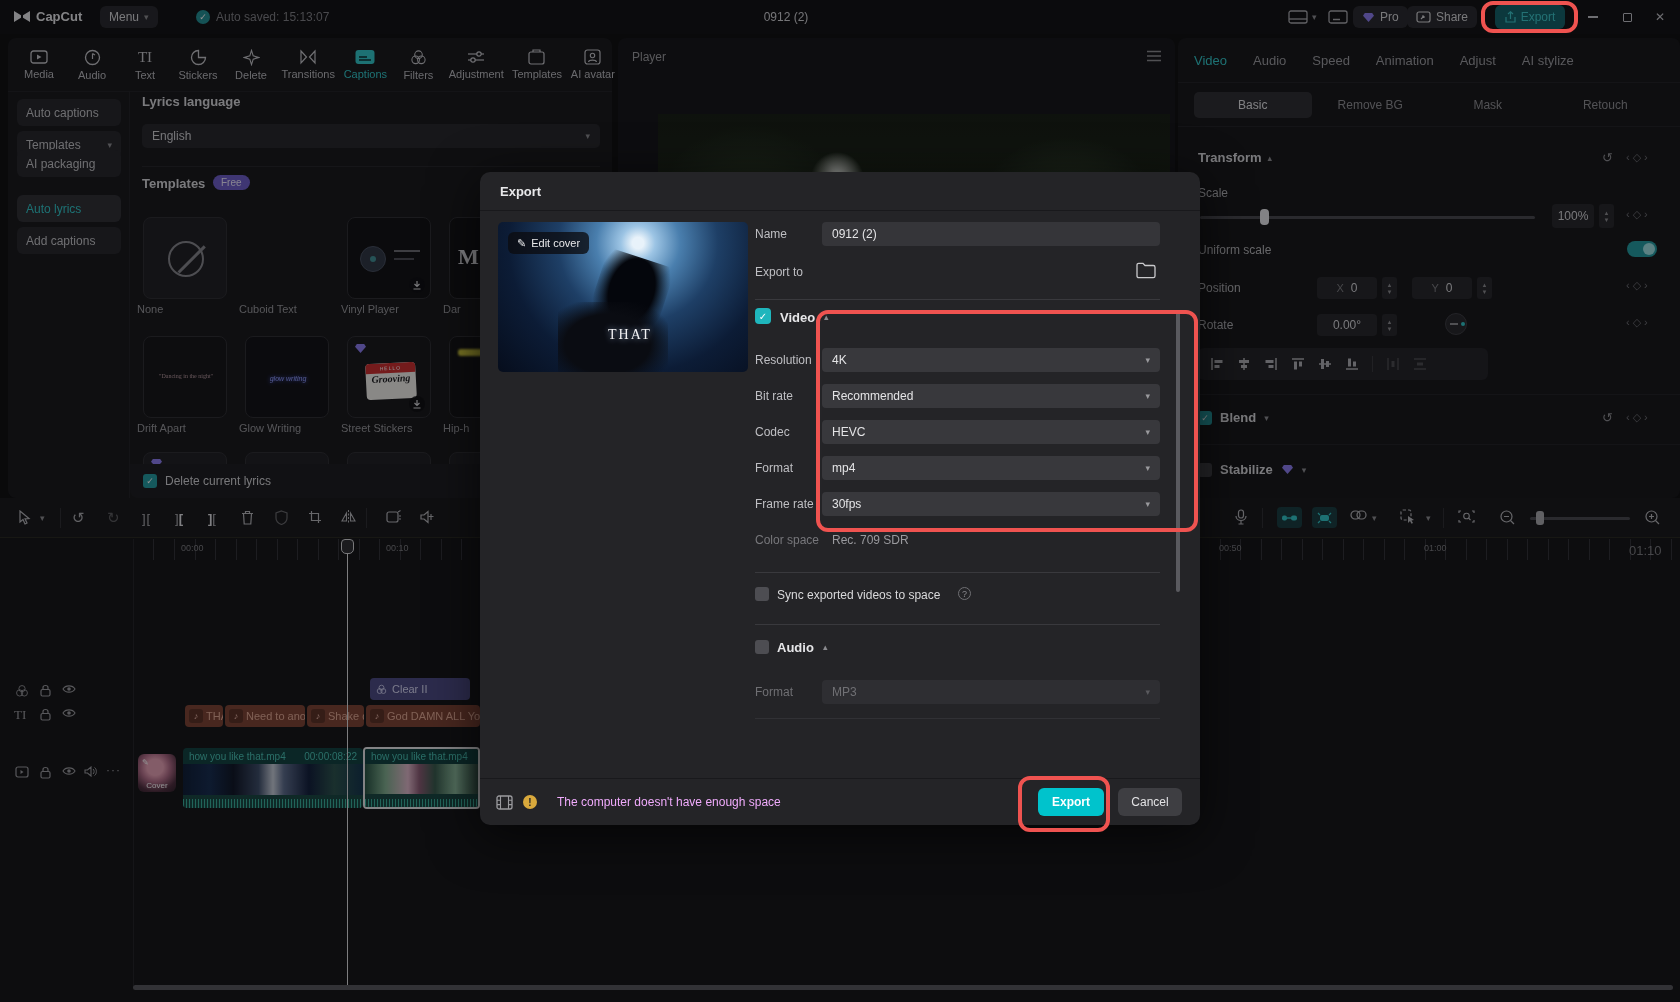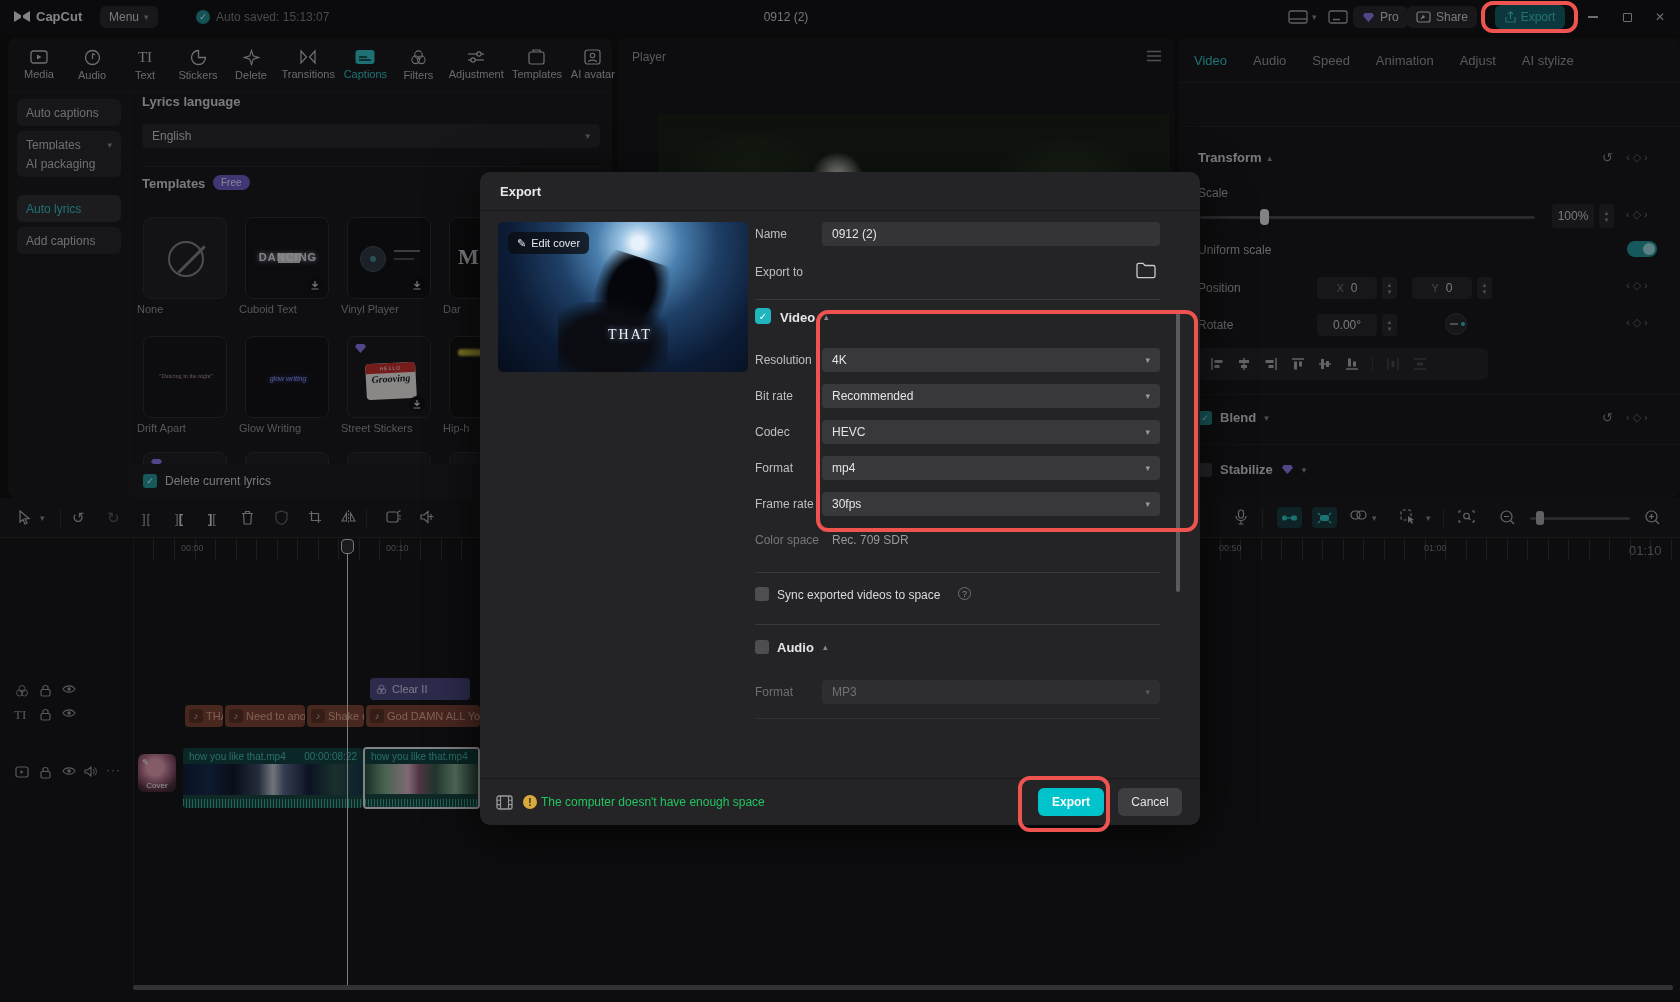--- a/index.html
+++ b/index.html
@@ -217,29 +217,20 @@
   <div class="abs" style="left:134px;top:138px;font-size:13px;font-weight:bold;color:#d8d8db">Templates</div>
   <span class="abs" style="left:205px;top:137px;background:#6c5bc9;color:#efeaff;font-size:10px;border-radius:9px;padding:2px 8px">Free</span>
 
   <div class="abs" style="left:0;top:179px;width:604px;height:247px;overflow:hidden">
 
     <div class="card" style="left:135px;top:0">
       <span class="abs" style="left:24px;top:23px;width:36px;height:36px;border:2.5px solid #85858a;border-radius:50%"></span>
       <span class="abs" style="left:29px;top:40px;width:37px;height:2.5px;background:#85858a;transform:rotate(-45deg)"></span>
     </div>
     <div class="card-name" style="left:129px;top:86px">None</div>
-    <div class="card" style="left:237px;top:0;background:#101012">
-      <span class="abs" style="left:6px;top:33px;width:72px;text-align:center;font-size:11px;font-weight:bold;color:#e8e8ec;letter-spacing:1px;text-shadow:0 0 5px #cfd4ff">DANCING</span>
-      <span class="abs" style="left:32px;top:35px;width:22px;height:10px;background:#f2f2f4;opacity:.85"></span>
-      <span class="dl-badge">
-          <svg width="8" height="9" viewBox="0 0 8 9">
-            <path d="M4 0 L4 5 M1.5 3 L4 5.5 L6.5 3 M0.5 8 L7.5 8" stroke="#d5d5d8" stroke-width="1.2" fill="none"></path>
-          </svg>
-        </span>
-    </div>
     <div class="card-name" style="left:231px;top:86px">Cuboid Text</div>
     <div class="card" style="left:339px;top:0;background:#0e0e10">
       <span class="abs" style="left:12px;top:28px;width:26px;height:26px;border-radius:50%;background:#2c3340;border:1px solid #454d5c"></span>
       <span class="abs" style="left:22px;top:38px;width:6px;height:6px;border-radius:50%;background:#3f8f94"></span>
       <span class="abs" style="left:46px;top:32px;width:26px;height:2px;background:#6a6a70"></span>
       <span class="abs" style="left:46px;top:40px;width:20px;height:2px;background:#4a4a50"></span>
       <span class="dl-badge">
           <svg width="8" height="9" viewBox="0 0 8 9">
             <path d="M4 0 L4 5 M1.5 3 L4 5.5 L6.5 3 M0.5 8 L7.5 8" stroke="#d5d5d8" stroke-width="1.2" fill="none"></path>
           </svg>
@@ -314,20 +305,26 @@
 <div class="panel" style="left:1178px;top:38px;width:502px;height:460px;background:#131315">
   <div class="abs" style="left:16px;top:0;height:44px;display:flex;align-items:center;gap:26px">
     <span class="itab active">Video</span>
     <span class="itab">Audio</span>
     <span class="itab">Speed</span>
     <span class="itab">Animation</span>
     <span class="itab">Adjust</span>
     <span class="itab">AI stylize</span>
   </div>
   <div class="abs" style="left:0;top:44px;width:502px;height:1px;background:#1e1e21"></div>
+  <div class="abs" style="left:16px;top:54px;width:470px;height:26px;display:grid;grid-template-columns:1fr 1fr 1fr 1fr">
+    <span style="background:#2b2b2f;border-radius:5px;display:flex;align-items:center;justify-content:center;color:#e2e2e4;font-size:12px">Basic</span>
+    <span style="display:flex;align-items:center;justify-content:center;color:#8f8f93;font-size:12px">Remove BG</span>
+    <span style="display:flex;align-items:center;justify-content:center;color:#8f8f93;font-size:12px">Mask</span>
+    <span style="display:flex;align-items:center;justify-content:center;color:#8f8f93;font-size:12px">Retouch</span>
+  </div>
   <div class="abs" style="left:0;top:88px;width:502px;height:1px;background:#1e1e21"></div>
 
   <div class="abs" style="left:20px;top:112px;display:flex;align-items:center;gap:6px">
     <span class="sec-label">Transform</span>
     <span class="chev">▴</span>
   </div>
   <span class="abs reset-ic" style="left:424px;top:112px">↺</span>
   <span class="abs kf" style="left:448px;top:113px">‹◇›</span>
 
   <div class="abs" style="left:20px;top:148px;color:#b5b5b8">Scale</div>
@@ -748,21 +745,21 @@
   <div class="abs" style="left:696px;top:140px;width:4px;height:280px;background:#5a5a5f;border-radius:2px"></div>
 
   <div class="abs" style="left:0;top:606px;width:720px;height:47px;border-top:1px solid #19191c;display:flex;align-items:center">
     <span style="margin-left:16px">
       <svg width="17" height="15" viewBox="0 0 17 15">
           <rect x="1" y="1" width="15" height="13" rx="2" stroke="#9a9a9e" fill="none" stroke-width="1.3"></rect>
           <path d="M4.5 1 V14 M12.5 1 V14 M1 5.3 H4.5 M1 9.6 H4.5 M12.5 5.3 H16 M12.5 9.6 H16" stroke="#9a9a9e" stroke-width="1.1"></path>
         </svg>
     </span>
     <span style="margin-left:10px;width:14px;height:14px;border-radius:50%;background:#d9a93c;color:#242427;font-weight:bold;font-size:10px;display:flex;align-items:center;justify-content:center">!</span>
-    <span style="margin-left:4px;color:#22c55e">The computer doesn't have enough space</span>
+    <span style="margin-left:20px;color:#f0abfc">The computer doesn't have enough space</span>
     <div style="margin-left:auto;width:66px;height:28px;background:#00c3cc;border-radius:6px;color:#fff;font-weight:bold;display:flex;align-items:center;justify-content:center">
         <span>Export</span>
       </div>
     <div style="margin-left:14px;margin-right:18px;width:64px;height:28px;background:#3e3e42;border-radius:6px;color:#e3e3e5;display:flex;align-items:center;justify-content:center">
         <span>Cancel</span>
       </div>
   </div>
 </div>
 
 <div class="anno" style="left:1481px;top:1px;width:97px;height:32px"></div>

